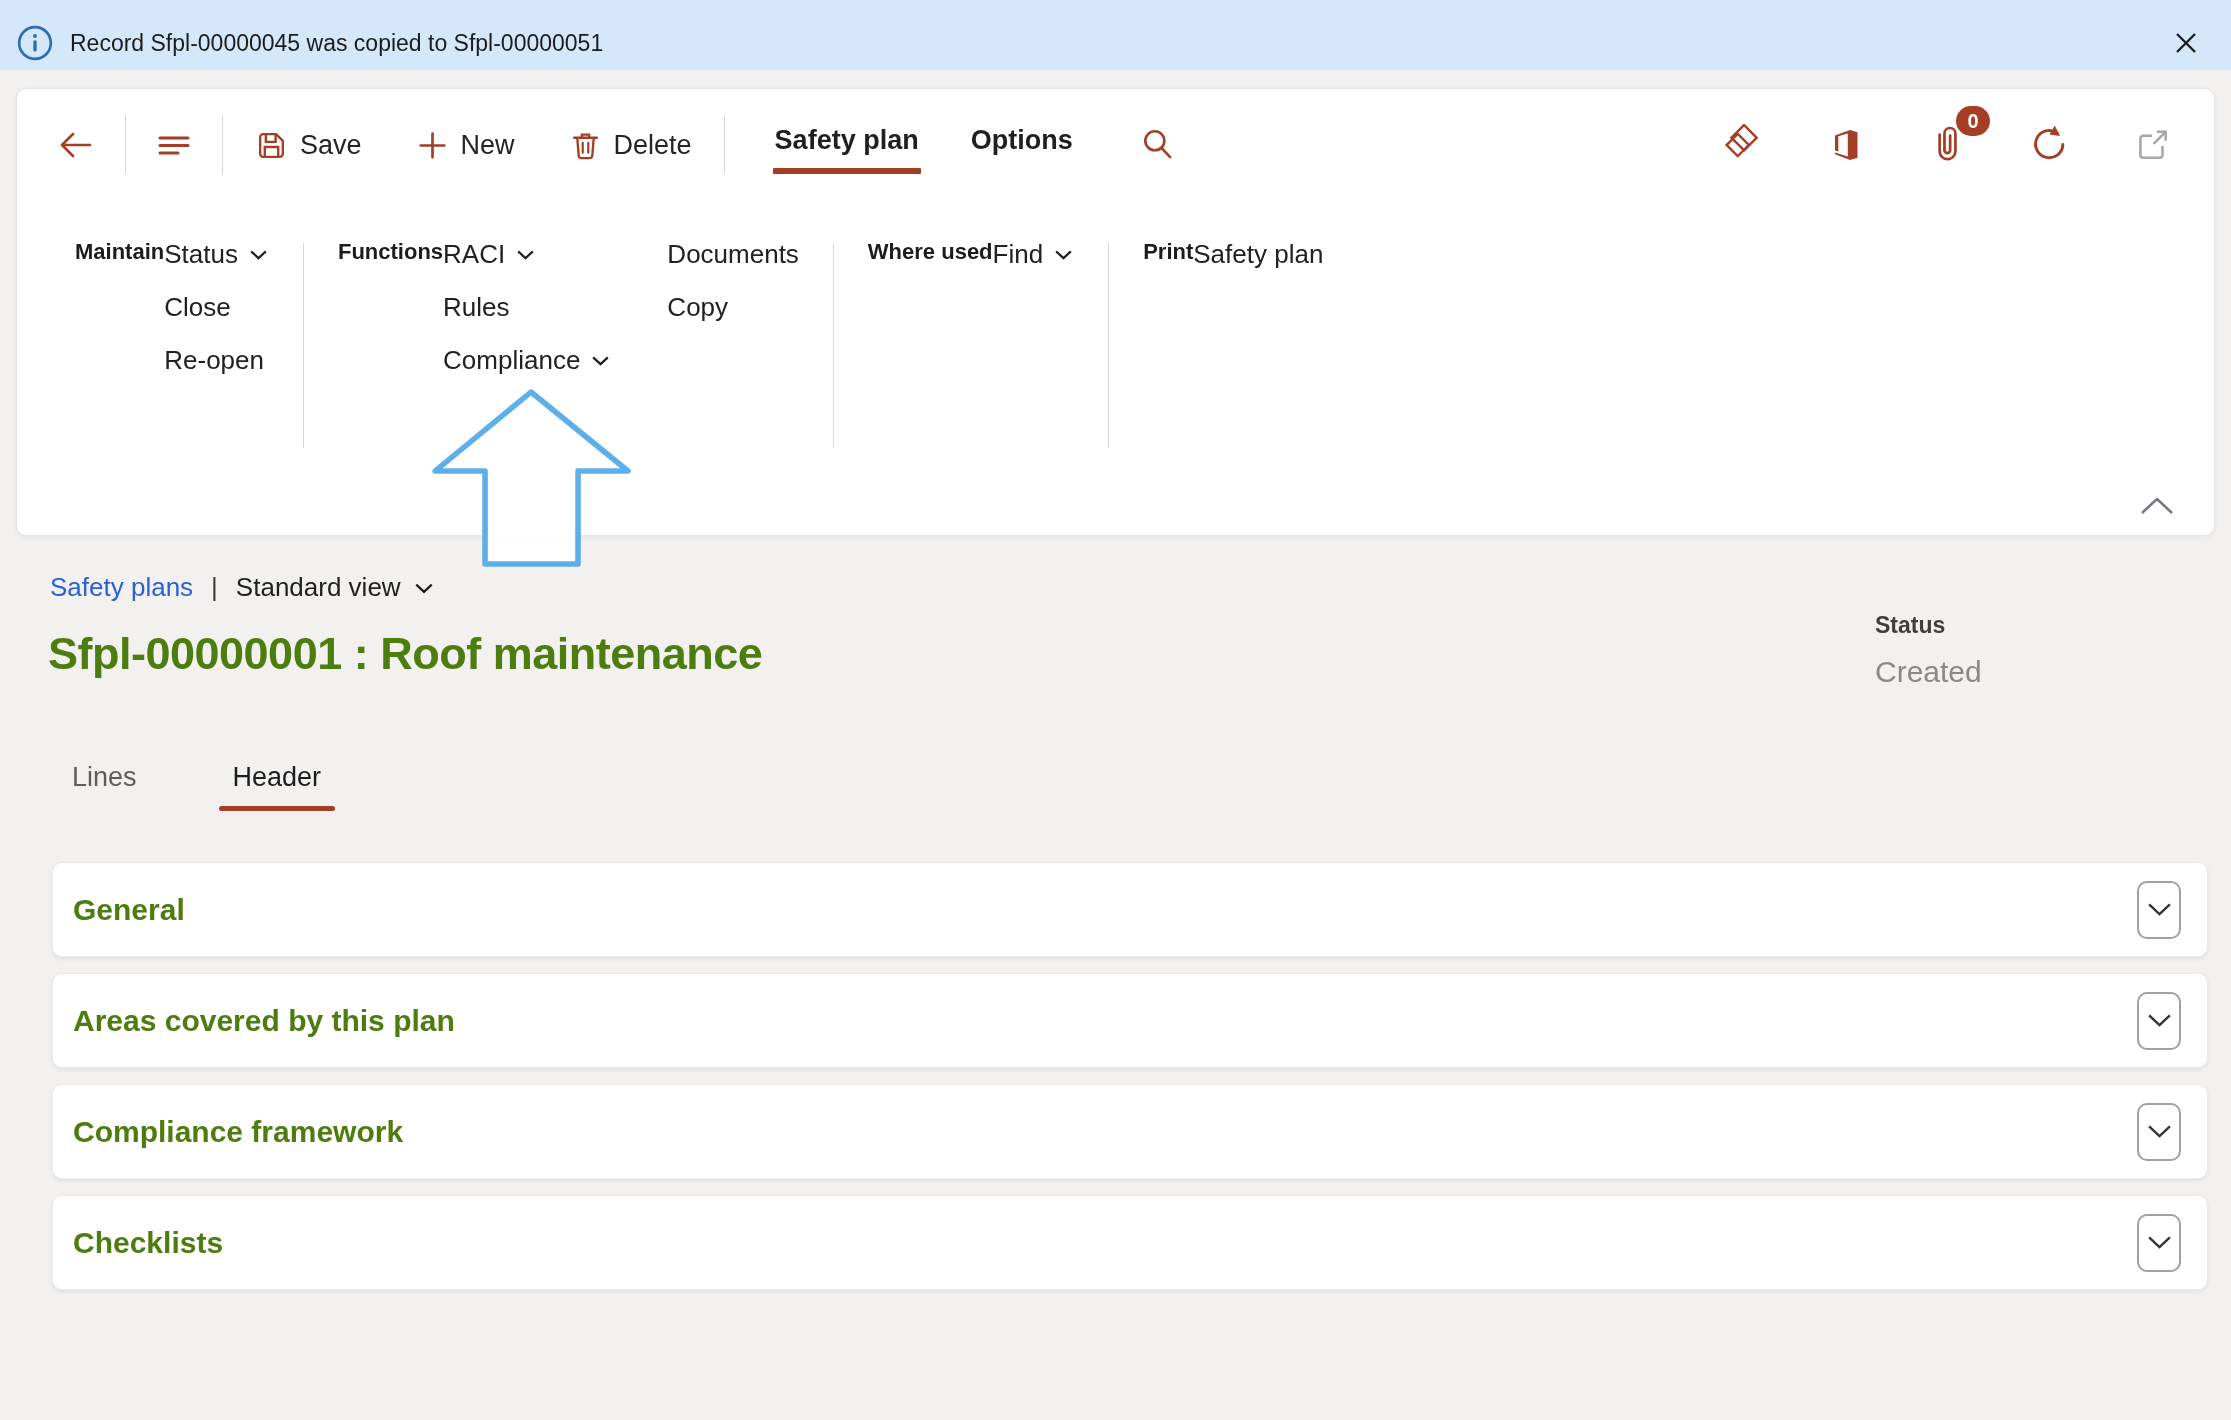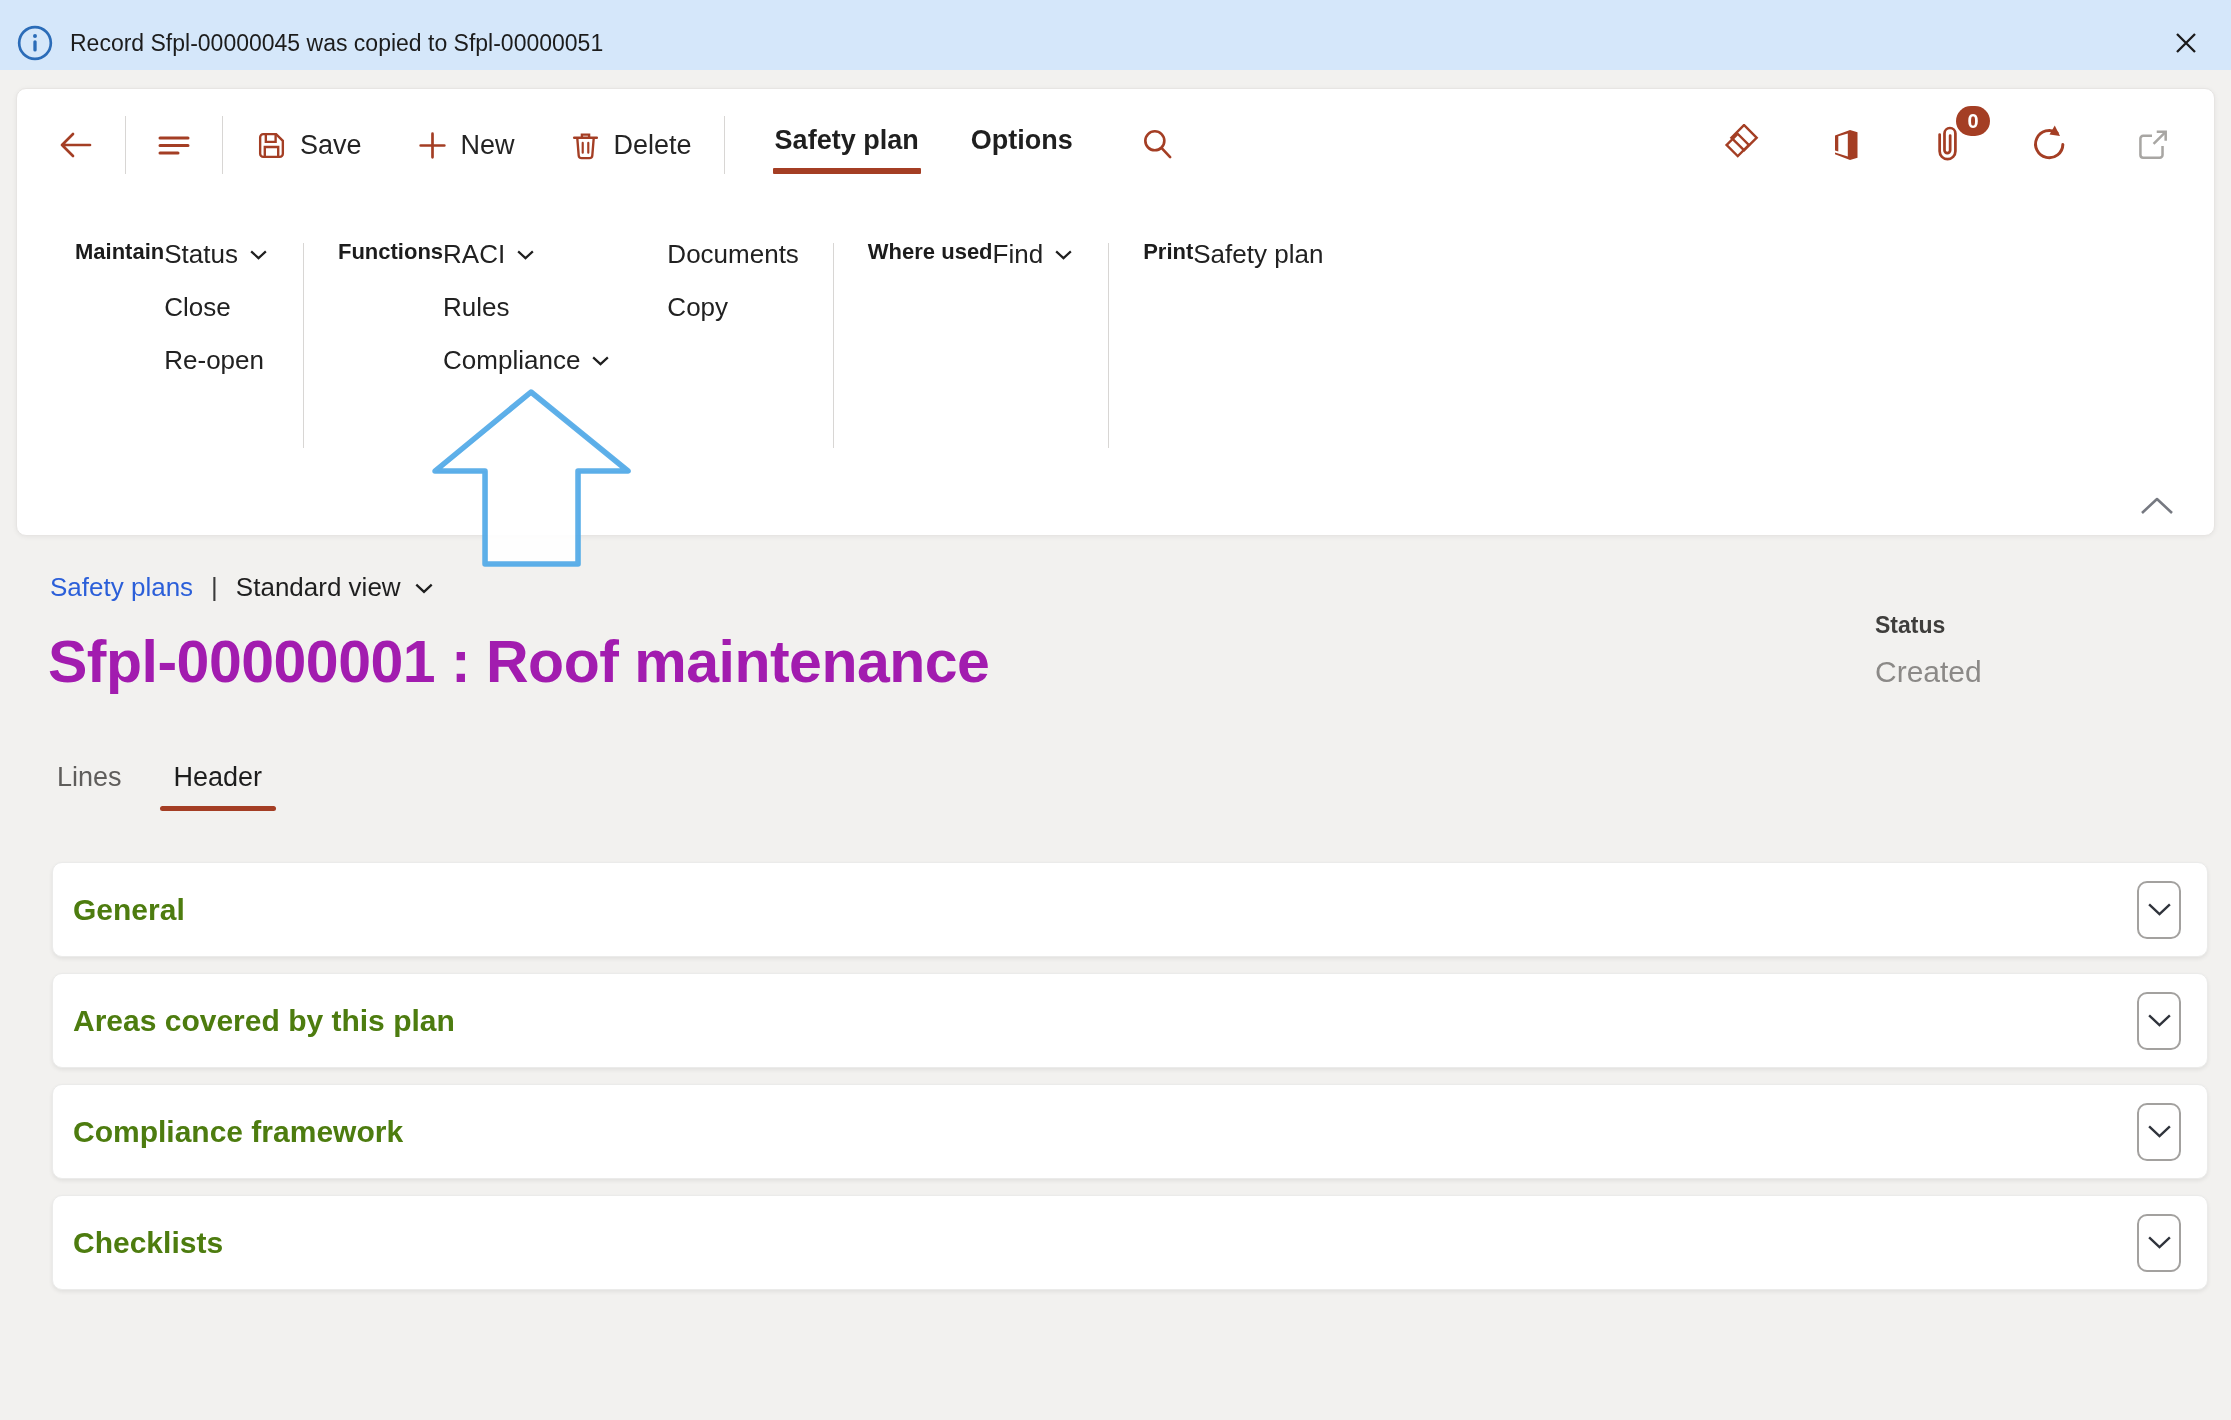--- a/index.html
+++ b/index.html
@@ -80,26 +80,26 @@
 
   
   .annotation{position:absolute;left:430px;top:386px;z-index:6;}
 
   
   .breadcrumb{position:absolute;left:50px;top:572px;display:flex;align-items:center;gap:18px;font-size:26px;}
   .bc-link{color:var(--link);background:none;border:none;font-family:inherit;font-size:26px;cursor:pointer;padding:0;}
   .bc-sep{color:#3b3b3b;}
   .bc-view{display:flex;align-items:center;gap:12px;background:none;border:none;font-family:inherit;
     font-size:26px;color:#1f1f1f;cursor:pointer;padding:0;}
-  .page-title{position:absolute;left:48px;top:628px;font-size:59px;font-weight:700;letter-spacing:-.5px;color:#a21caf;}
+  .page-title{position:absolute;left:48px;top:628px;font-size:45px;font-weight:700;letter-spacing:-.5px;color:#4d7c0f;}
   .status-box{position:absolute;left:1875px;top:612px;}
   .status-label{font-size:23px;font-weight:700;color:#3f3e3c;margin-bottom:16px;}
   .status-value{font-size:30px;color:var(--text-muted);}
 
-  .content-tabs{position:absolute;left:55px;top:762px;display:flex;gap:48px;font-size:27px;}
+  .content-tabs{position:absolute;left:70px;top:762px;display:flex;gap:92px;font-size:27px;}
   .ctab{position:relative;background:none;border:none;font-family:inherit;font-size:27px;cursor:pointer;padding:0 2px 18px;}
   .ctab.inactive{color:#5f5d5b;}
   .ctab.active{color:#1d1d1d;}
   .ctab.active::after{
     content:"";position:absolute;left:-12px;right:-12px;bottom:0;height:5px;
     background:var(--accent);border-radius:3px;
   }
 
   
   .sections{position:absolute;left:52px;top:862px;width:2156px;}

